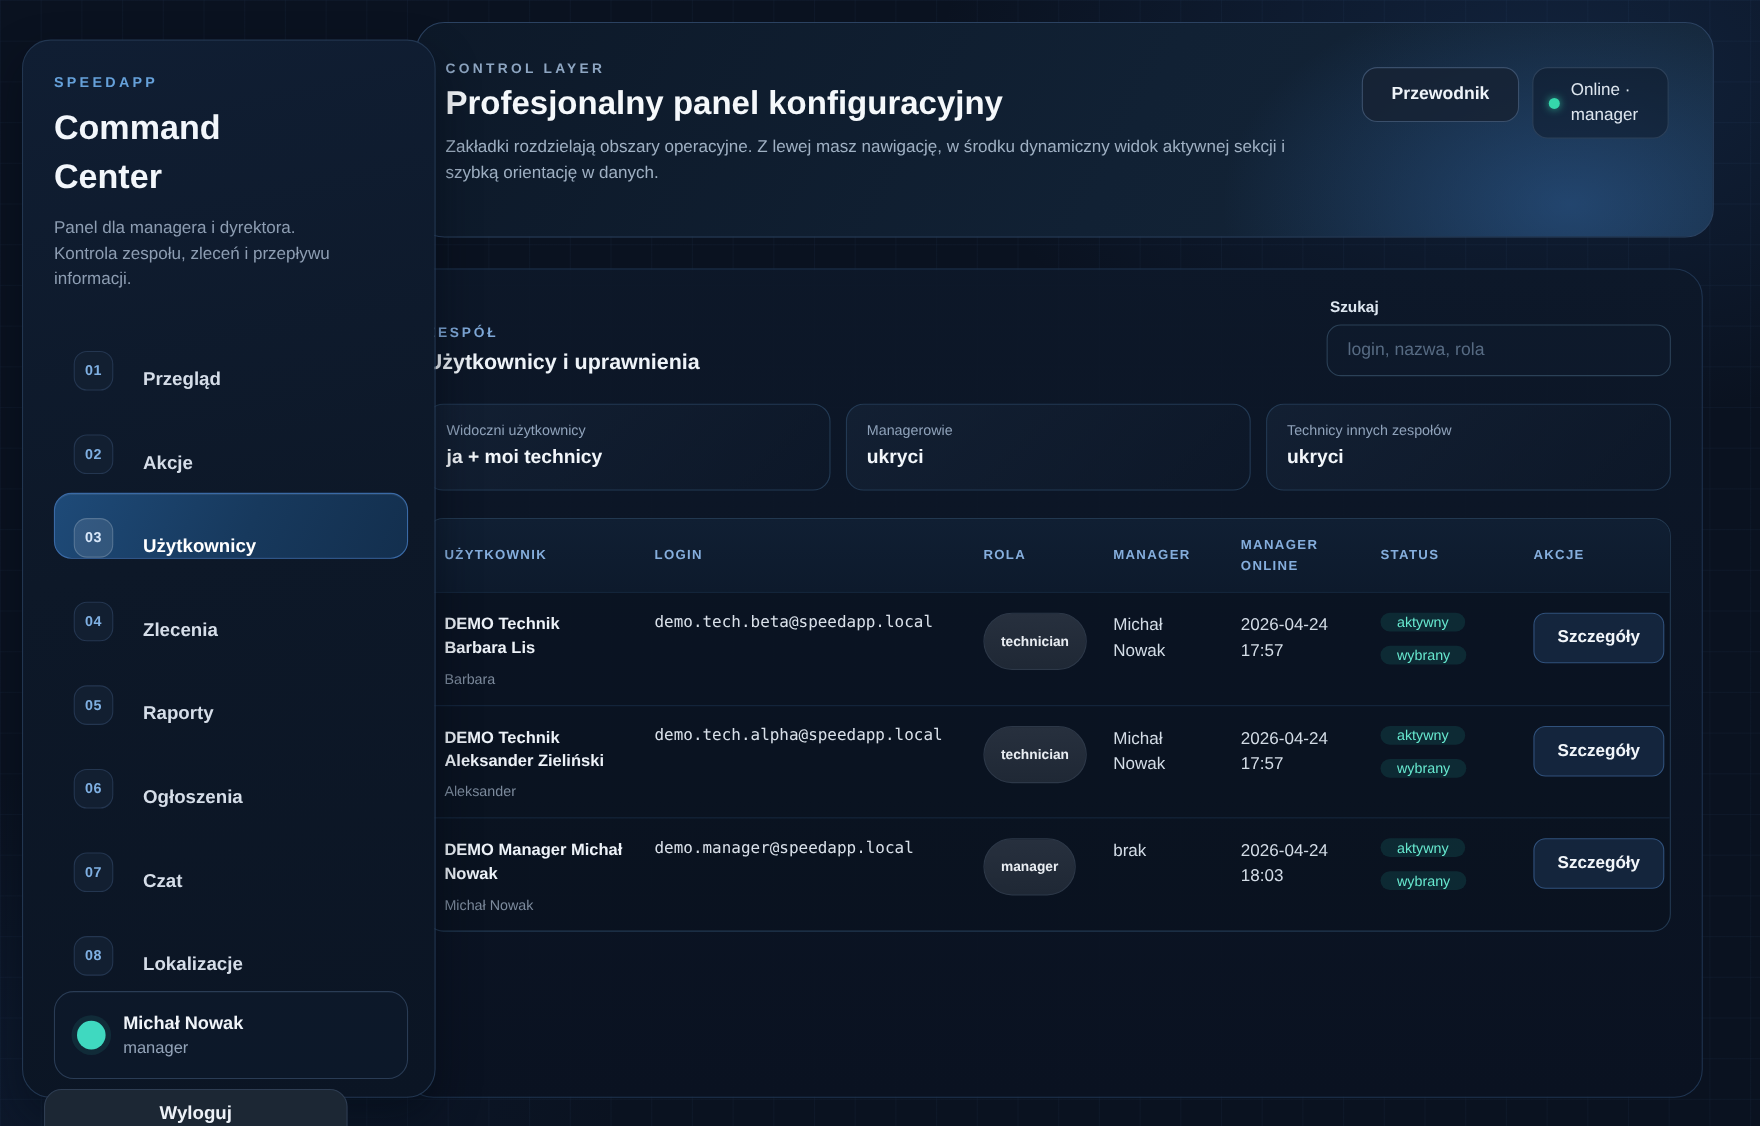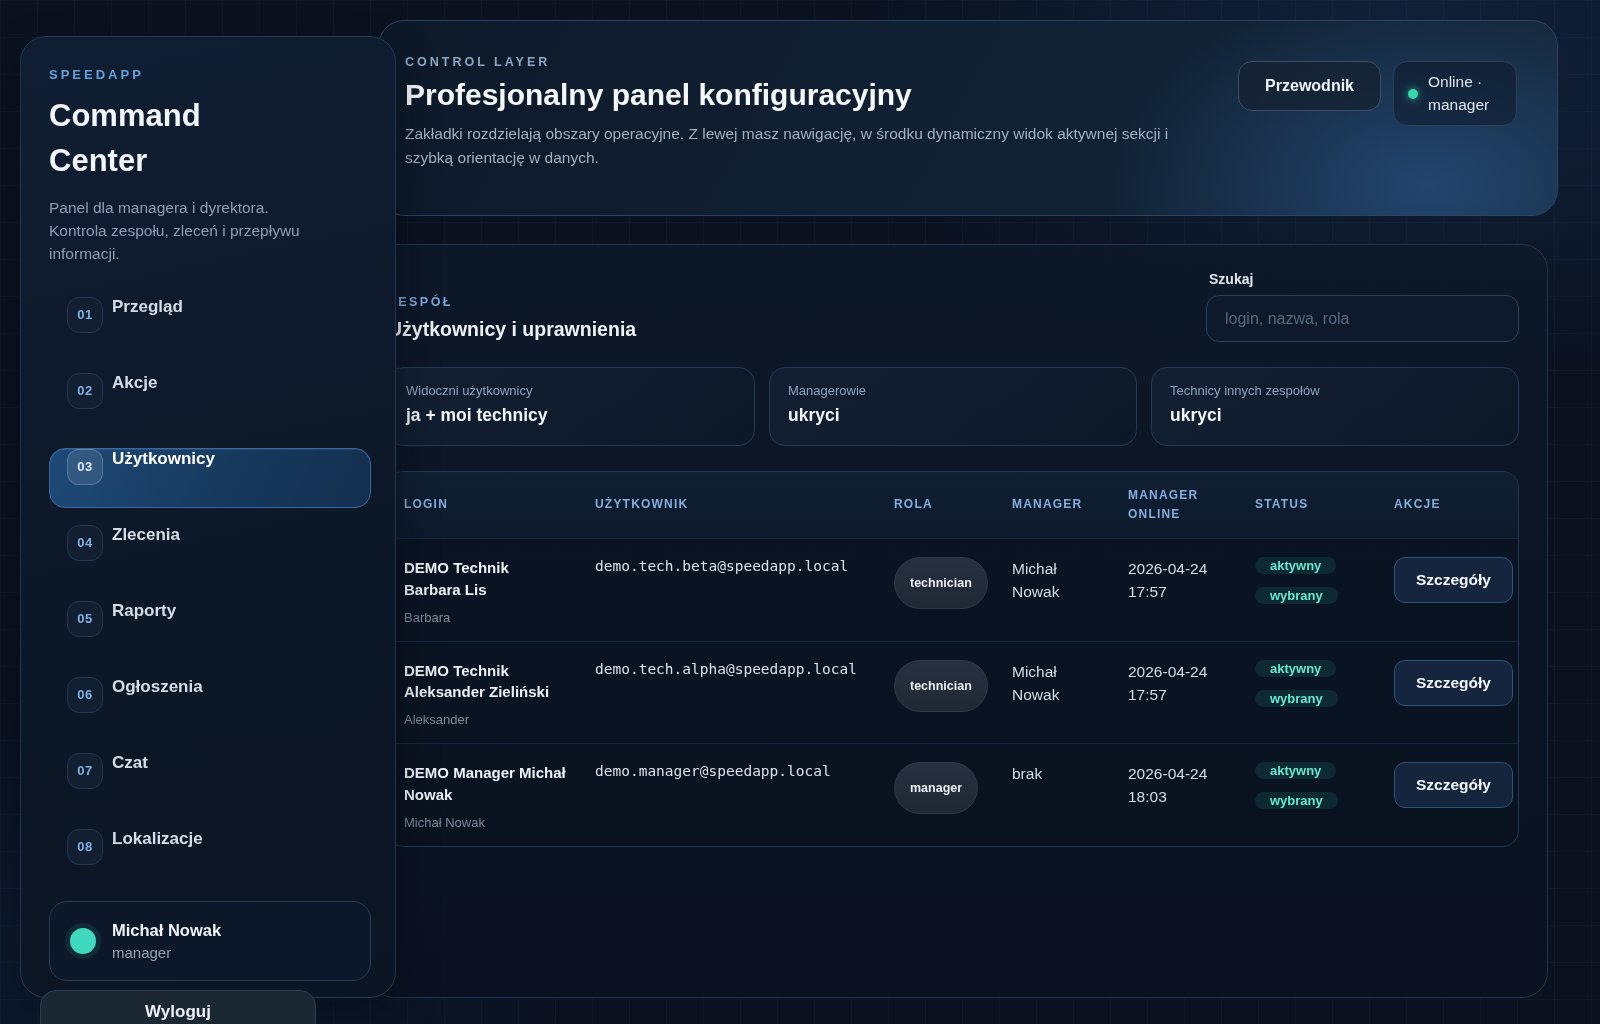--- a/index.html
+++ b/index.html
@@ -27,21 +27,21 @@
     border:1px solid #223650; border-radius:26px;
     background:linear-gradient(168deg, #101e33 0%, #0d1828 48%, #0b1524 100%);
     padding:30px 24px 0 28px;
     box-shadow:0 18px 40px rgba(3,8,18,.45);
   }
   .brand { font-size:13px; font-weight:bold; letter-spacing:3px; color:#66a1da; }
   .side-title { font-size:31px; font-weight:bold; color:#f2f6fb; line-height:1.45; margin:12px 0 12px; width:240px; }
   .side-desc { font-size:15.5px; color:#8d9db2; line-height:1.5; width:268px; }
   .nav { list-style:none; margin-top:30px; }
   .nav-item {
-    display:flex; align-items:flex-start; gap:9px; height:60px; margin-bottom:16px;
+    display:flex; align-items:flex-end; gap:27px; height:60px; margin-bottom:16px;
     padding:0 17px; border-radius:16px; border:1px solid transparent; cursor:pointer;
   }
   .nav-num {
     width:36px; height:36px; flex:0 0 36px; border-radius:12px;
     background:#121f31; border:1px solid #243650;
     color:#7fb0e3; font-size:13px; font-weight:bold; letter-spacing:.5px;
     display:flex; align-items:center; justify-content:center;
   }
   .nav-label { font-size:17px; font-weight:600; color:#d5dde8; }
   .nav-item.active {
@@ -152,21 +152,21 @@
     display:inline-block; padding:18px 15px; border-radius:999px;
     background:linear-gradient(180deg,#27303e,#1f2835); border:1px solid #2d3online;
     border:1px solid #2d3848;
     font-size:12.5px; font-weight:bold; color:#e9edf2;
   }
   .cell-text { font-size:15.5px; color:#d3dce6; line-height:1.5; }
   .badge-stack { display:flex; flex-direction:column; align-items:flex-start; gap:13px; }
   .status-badge {
     padding:1px 15px; border-radius:999px;
     background:rgba(45,212,191,.12);
-    font-size:13px; font-weight:bold; color:#67e8cf;
+    font-size:13px; font-weight:normal; color:#67e8cf;
   }
   .detail-btn {
     padding:13px 21px; border-radius:11px; cursor:pointer; font-family:inherit;
     background:rgba(22,41,66,.85); border:1px solid #30517c;
     color:#f2f6fa; font-size:15.5px; font-weight:bold;
   }
 </style>
 </head>
 <body>
 
@@ -258,22 +258,22 @@
       <div class="stat-value">ukryci</div>
     </div>
     <div class="stat-card">
       <div class="stat-label">Technicy innych zespołów</div>
       <div class="stat-value">ukryci</div>
     </div>
   </div>
 
   <div class="table">
     <div class="tgrid thead">
+      <div class="th">UŻYTKOWNIK</div>
       <div class="th">LOGIN</div>
-      <div class="th">UŻYTKOWNIK</div>
       <div class="th">ROLA</div>
       <div class="th">MANAGER</div>
       <div class="th">MANAGER ONLINE</div>
       <div class="th">STATUS</div>
       <div class="th">AKCJE</div>
     </div>
 
     <div class="tgrid trow">
       <div class="td">
         <div class="cell-name">DEMO Technik Barbara Lis</div>

